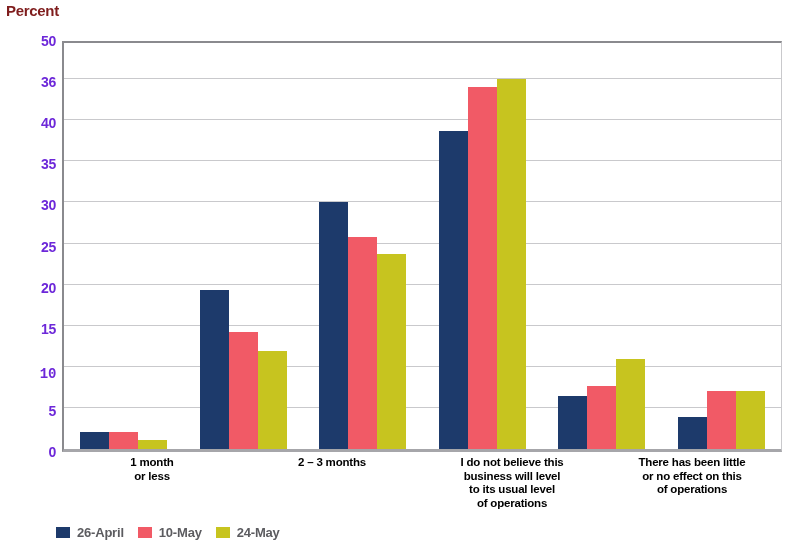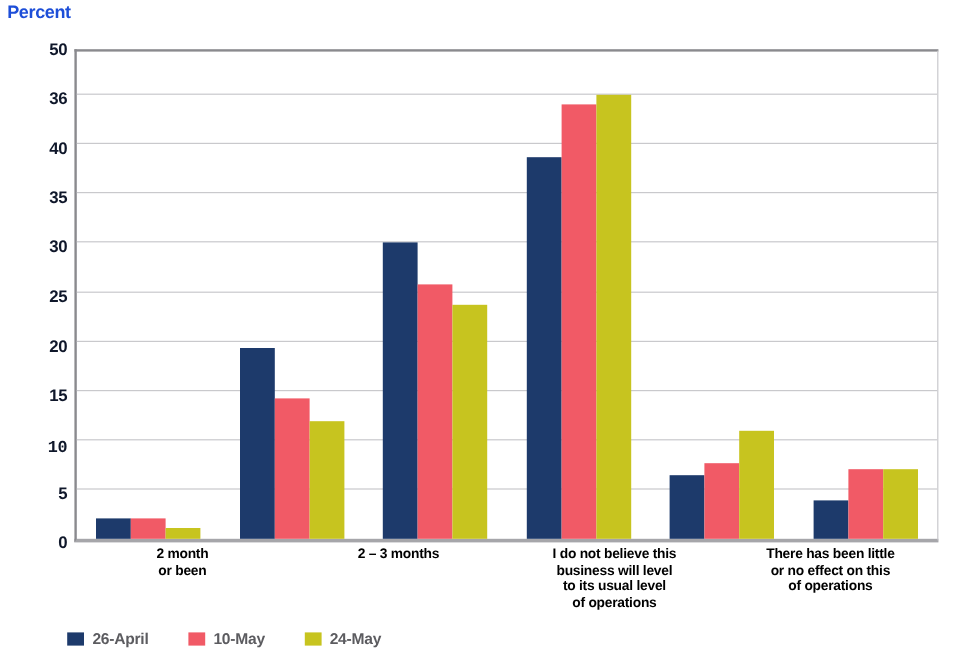--- a/index.html
+++ b/index.html
@@ -22,21 +22,21 @@
     height: 550px;
   }
 
   
   .axis-title {
     position: absolute;
     left: 6px;
     top: 2px;
     font-size: 15px;
     font-weight: bold;
-    color: #1d4ed8;
+    color: #7f1d1d;
     letter-spacing: -0.3px;
     font-family: "Liberation Sans", sans-serif;
   }
 
   
   .plot {
     position: absolute;
     left: 62px;
     top: 41px;
     width: 720px;
@@ -58,21 +58,21 @@
   }
 
   
   .ytick {
     position: absolute;
     right: 0;
     width: 46px;
     text-align: right;
     font-size: 14px;
     font-weight: bold;
-    color: #0f172a;
+    color: #6d28d9;
     transform: translateY(-50%);
     font-family: "Liberation Sans", sans-serif;
     letter-spacing: -0.3px;
   }
   .ytick-wrap {
     position: absolute;
     left: 8px;
     top: 41px;
     width: 48px;
     height: 411px;
@@ -120,21 +120,21 @@
     letter-spacing: -0.2px;
   }
 
   
   .legend {
     position: absolute;
     left: 56px;
     top: 525px;
     display: flex;
     align-items: center;
-    gap: 33px;
+    gap: 14px;
   }
   .legend-item {
     display: flex;
     align-items: center;
     gap: 7px;
   }
   .legend-swatch {
     width: 14px;
     height: 11px;
     display: block;
@@ -209,22 +209,22 @@
         <div class="group">
           <div class="bar" title="26-April: 3.9" style="height: 32.058px; background: rgb(29, 58, 107);"></div>
           <div class="bar" title="10-May: 7" style="height: 57.54px; background: rgb(241, 90, 102);"></div>
           <div class="bar" title="24-May: 7" style="height: 57.54px; background: rgb(199, 196, 31);"></div>
         </div>
       </div>
   </div>
 
   <div class="xlabels" id="xlabels">
       <div class="xlabel">
-        <div>2 month</div>
-        <div>or been</div>
+        <div>1 month</div>
+        <div>or less</div>
       </div>
       <div class="xlabel">
         <div>2 – 3 months</div>
       </div>
       <div class="xlabel">
         <div>I do not believe this</div>
         <div>business will level</div>
         <div>to its usual level</div>
         <div>of operations</div>
       </div>

